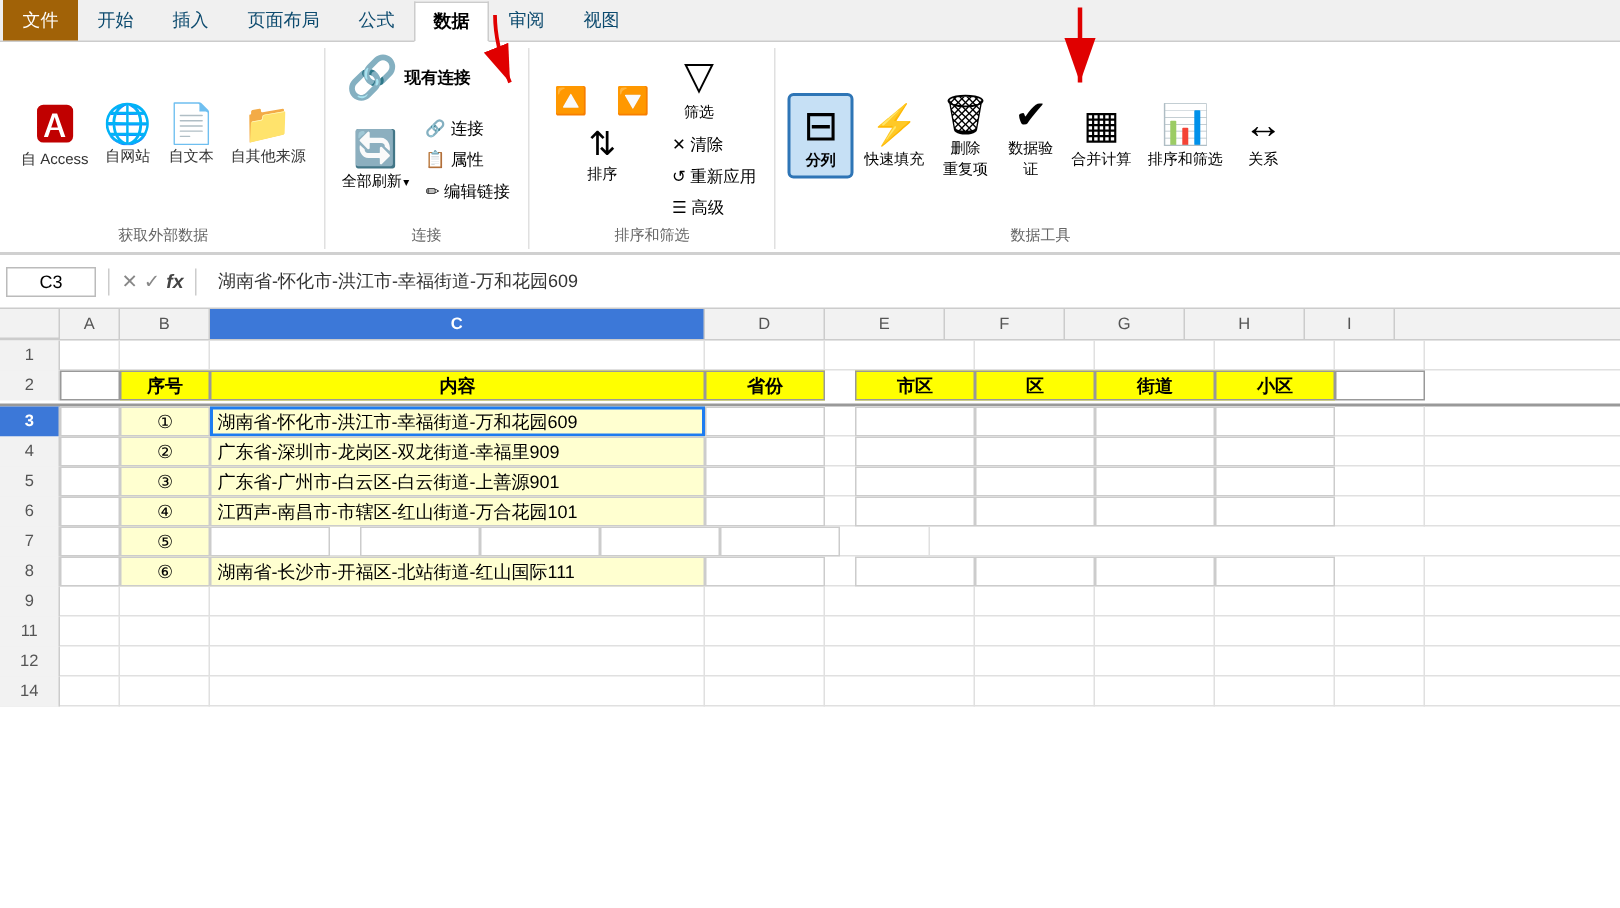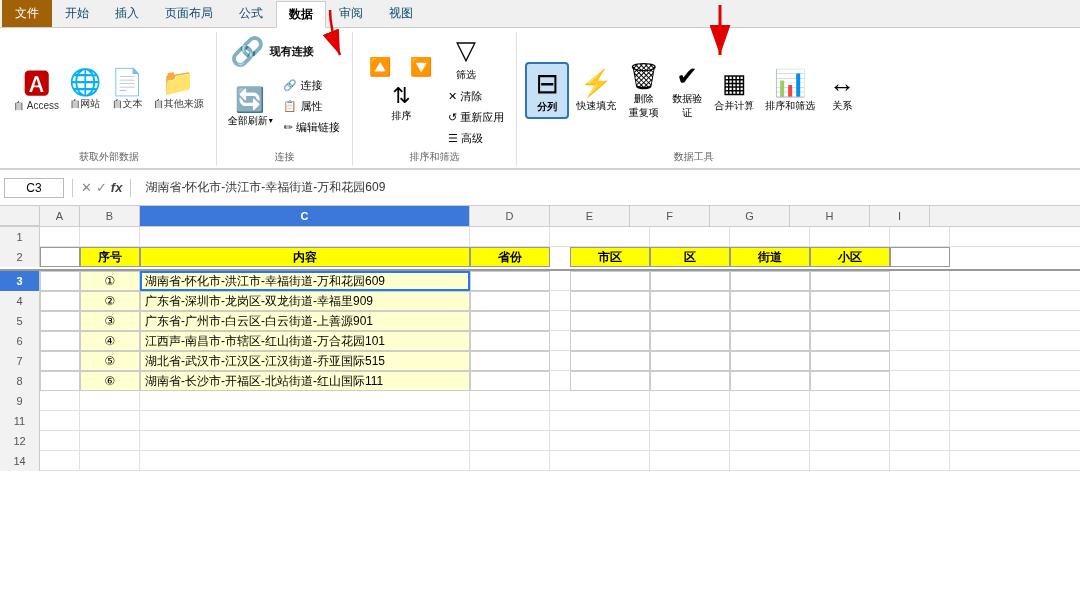--- a/index.html
+++ b/index.html
@@ -573,21 +573,20 @@
     <div class="cell col-f data-cell-white"></div>
     <div class="cell col-g data-cell-white"></div>
     <div class="cell col-h data-cell-white"></div>
     <div class="cell col-i"></div>
   </div>
 
   <div class="sheet-row" style="height:20px;">
     <div class="row-header">7</div>
     <div class="cell col-a" style="border:1px solid #ccc;"></div>
     <div class="cell col-b data-cell">⑤</div>
-    <div class="cell col-c data-cell">湖北省-武汉市-江汉区-江汉街道-乔亚国际515</div>
     <div class="cell col-d data-cell-white"></div>
     <div class="cell col-e data-cell-white"></div>
     <div class="cell col-f data-cell-white"></div>
     <div class="cell col-g data-cell-white"></div>
     <div class="cell col-h data-cell-white"></div>
     <div class="cell col-i"></div>
   </div>
 
   <div class="sheet-row" style="height:20px;">
     <div class="row-header">8</div>

